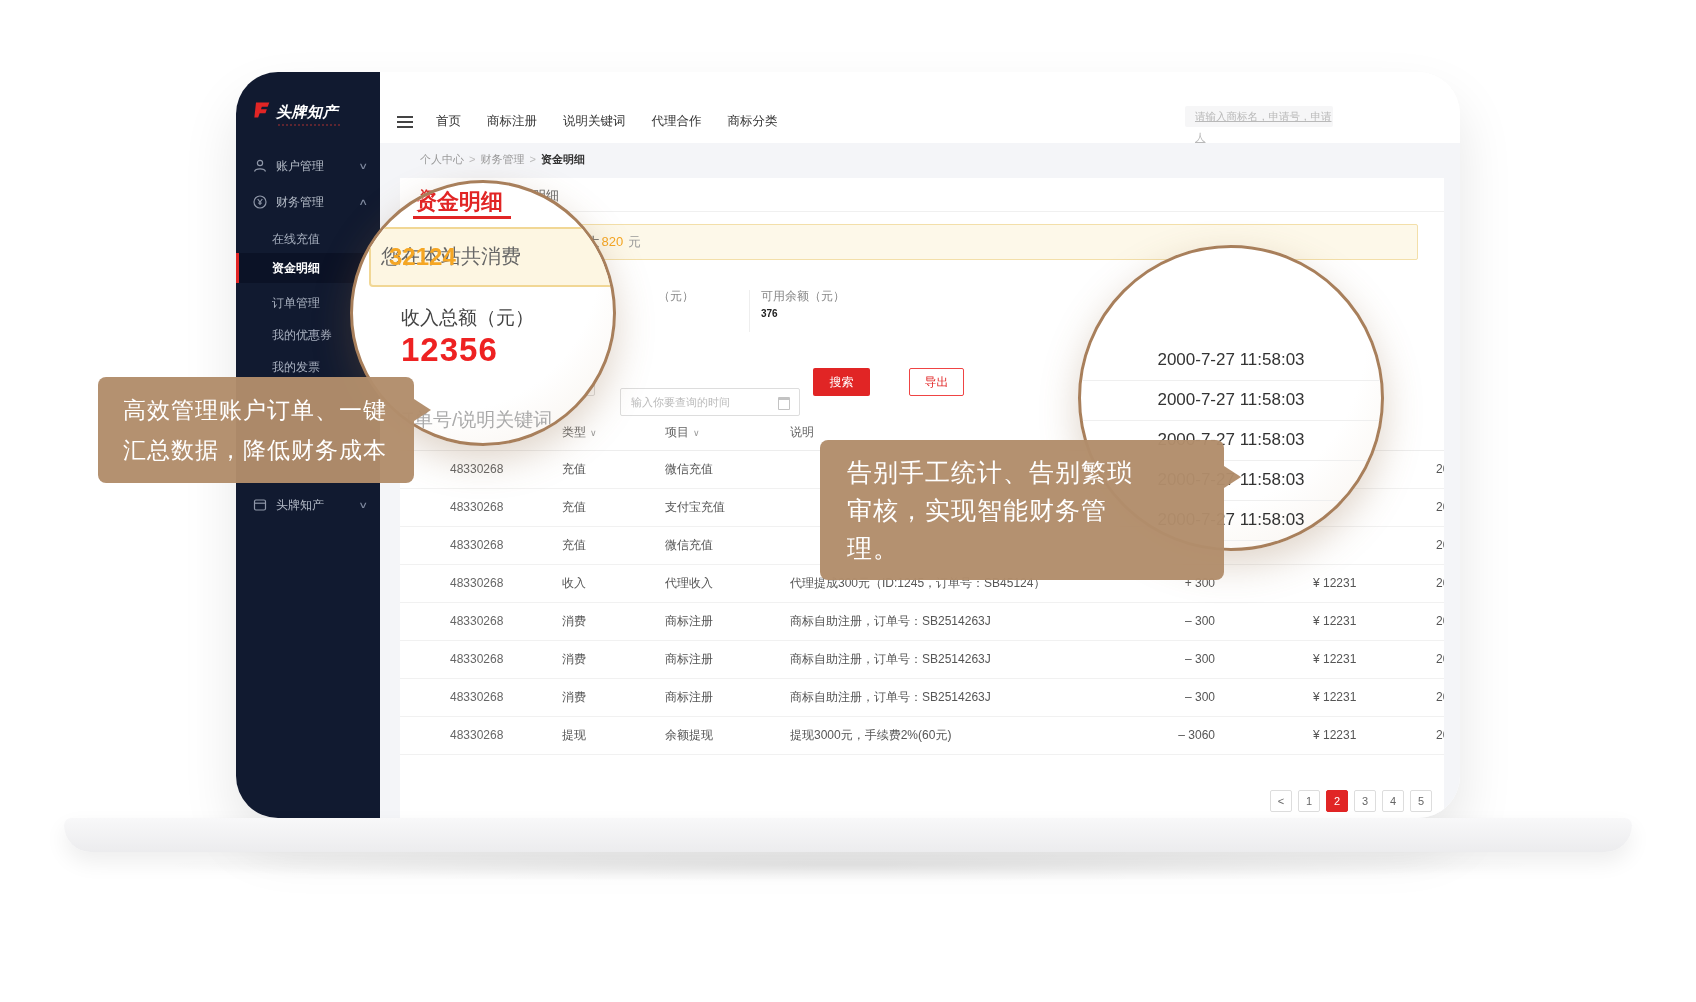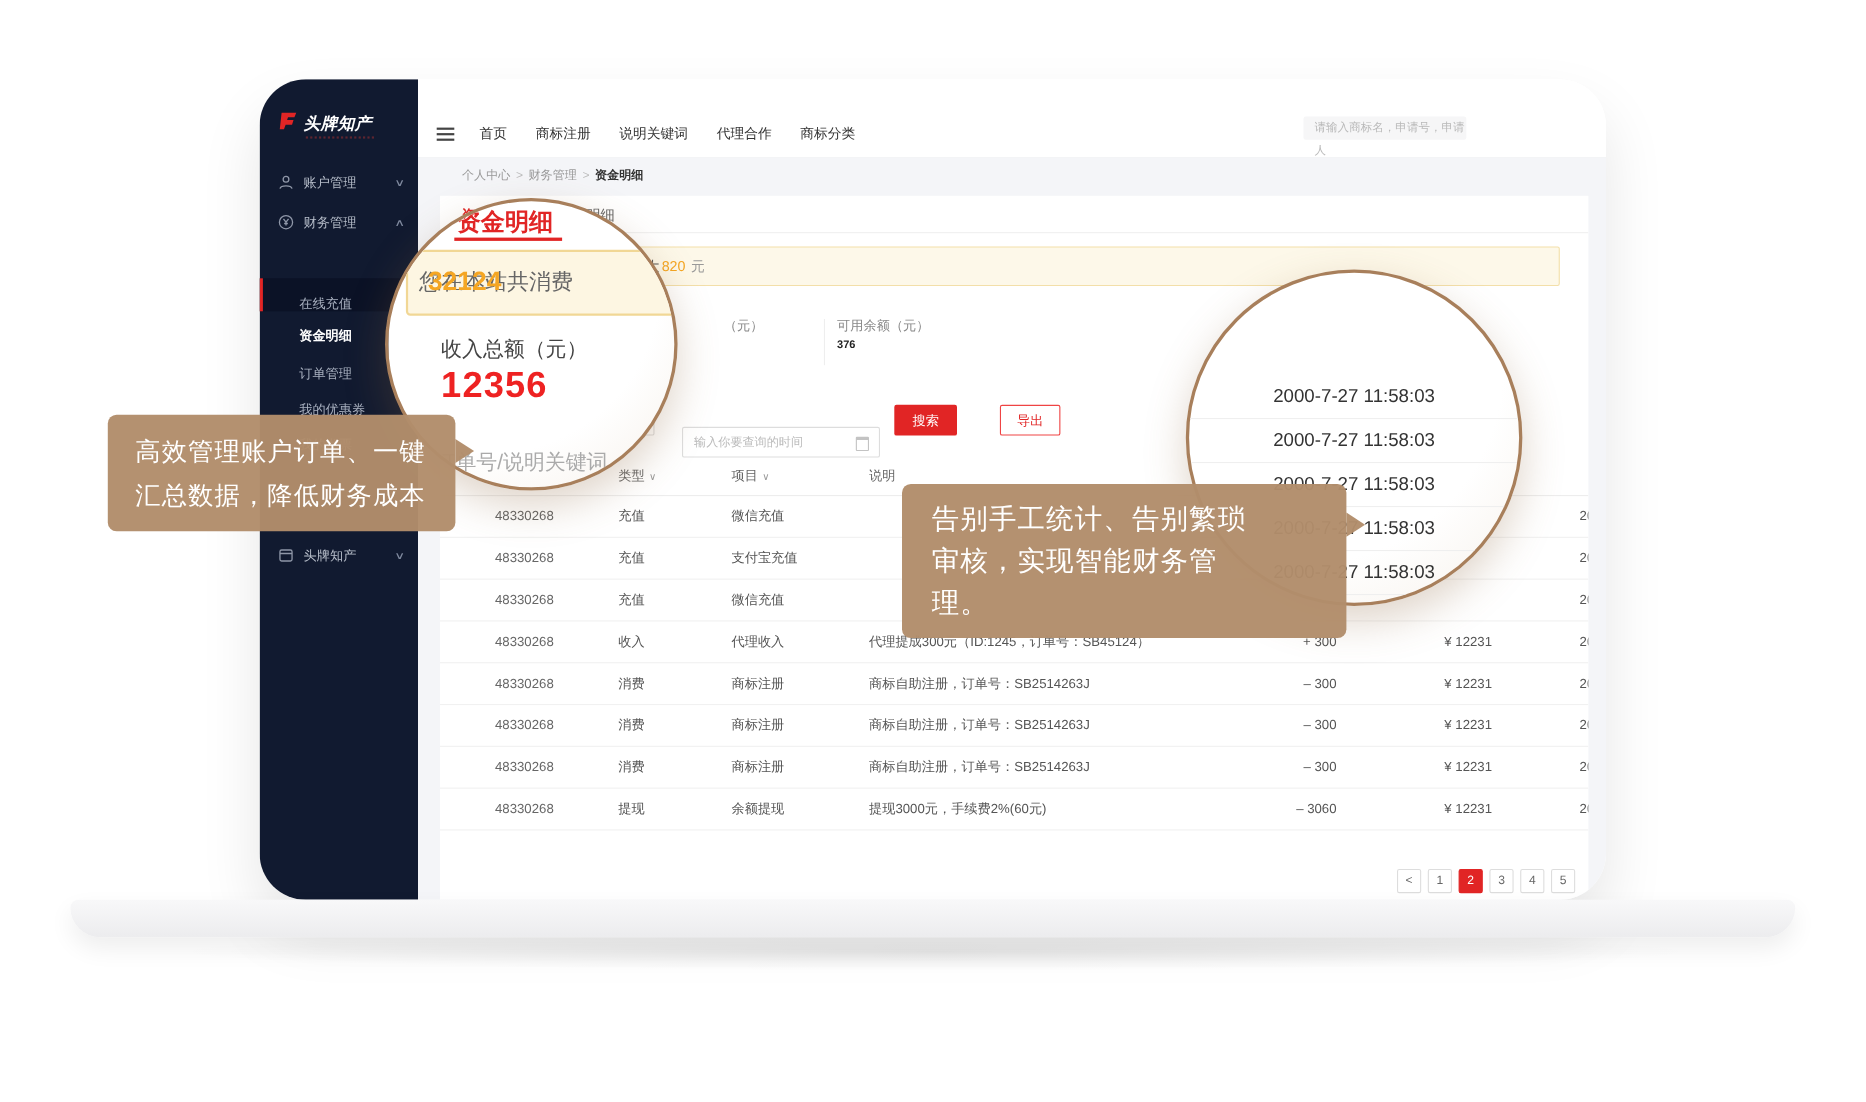--- a/index.html
+++ b/index.html
@@ -17,33 +17,33 @@
   
   .sidebar{position:absolute;left:0;top:0;width:144px;height:746px;background:#111a30;}
   .logo{position:absolute;left:15px;top:28px;display:flex;align-items:center;}
   .logo-txt{color:#fff;font-weight:bold;font-style:italic;font-size:15px;letter-spacing:.5px;margin-left:5px;text-align:right;}
   .logo-sub{position:absolute;left:42px;top:52px;width:62px;border-bottom:2px dotted #5d2530;}
   .s-group{position:absolute;left:0;width:144px;height:30px;display:flex;align-items:center;
            color:#b6bdc9;font-size:12px;}
   .s-icon{margin-left:16px;margin-right:8px;width:16px;height:16px;flex:none;}
   .s-chev{position:absolute;right:13px;font-size:9px;color:#7f899e;transform:scaleX(1.5);}
   .s-sub{position:absolute;left:36px;width:104px;height:30px;line-height:30px;
-         color:#a9b1c0;font-size:12px;white-space:nowrap;margin-top:37px;}
+         color:#a9b1c0;font-size:12px;white-space:nowrap;}
   .s-active-row{position:absolute;left:0;top:181px;width:144px;height:30px;background:#0b1226;}
   .s-active-row::before{content:"";position:absolute;left:0;top:0;width:3px;height:30px;background:#e12525;}
   .s-sub.active{color:#fff;font-weight:bold;}
   
   .topbar{position:absolute;left:144px;top:0;width:1080px;height:71px;background:#fff;
           border-bottom:1px solid #ececec;}
   .burger{position:absolute;left:17px;top:44px;width:16px;}
   .burger div{height:2px;background:#444;margin-bottom:3px;}
   .nav{position:absolute;left:56px;top:41px;display:flex;gap:26px;font-size:12.5px;color:#333;}
   .nav span{cursor:pointer;}
   .searchbox{position:absolute;left:805px;top:34px;width:138px;height:21px;background:#f6f6f7;
-             border-radius:2px;color:#b9b9b9;font-size:10.5px;line-height:21px;padding-left:10px;}
+             border-radius:2px;color:#b9b9b9;font-size:10.5px;line-height:21px;padding-left:10px;text-decoration:underline;}
   
   .content{position:absolute;left:144px;top:71px;width:1080px;height:675px;background:#f4f5f8;}
   .crumbs{position:absolute;left:40px;top:9px;font-size:11px;color:#999;}
   .crumbs .sep{margin:0 5px;color:#bbb;}
   .crumbs .cur{color:#333;font-weight:bold;}
   .card{position:absolute;left:20px;top:35px;width:1044px;height:640px;background:#fff;overflow:hidden;}
   .tabs{position:absolute;left:0;top:0;width:100%;height:33px;border-bottom:1px solid #f0f0f0;}
   .tab1{position:absolute;left:20px;top:9px;color:#e12525;font-weight:bold;font-size:13px;}
   .tab1-line{position:absolute;left:20px;top:31px;width:52px;height:2px;background:#e12525;}
   .tab2{position:absolute;left:133px;top:9px;color:#666;font-size:13px;}

